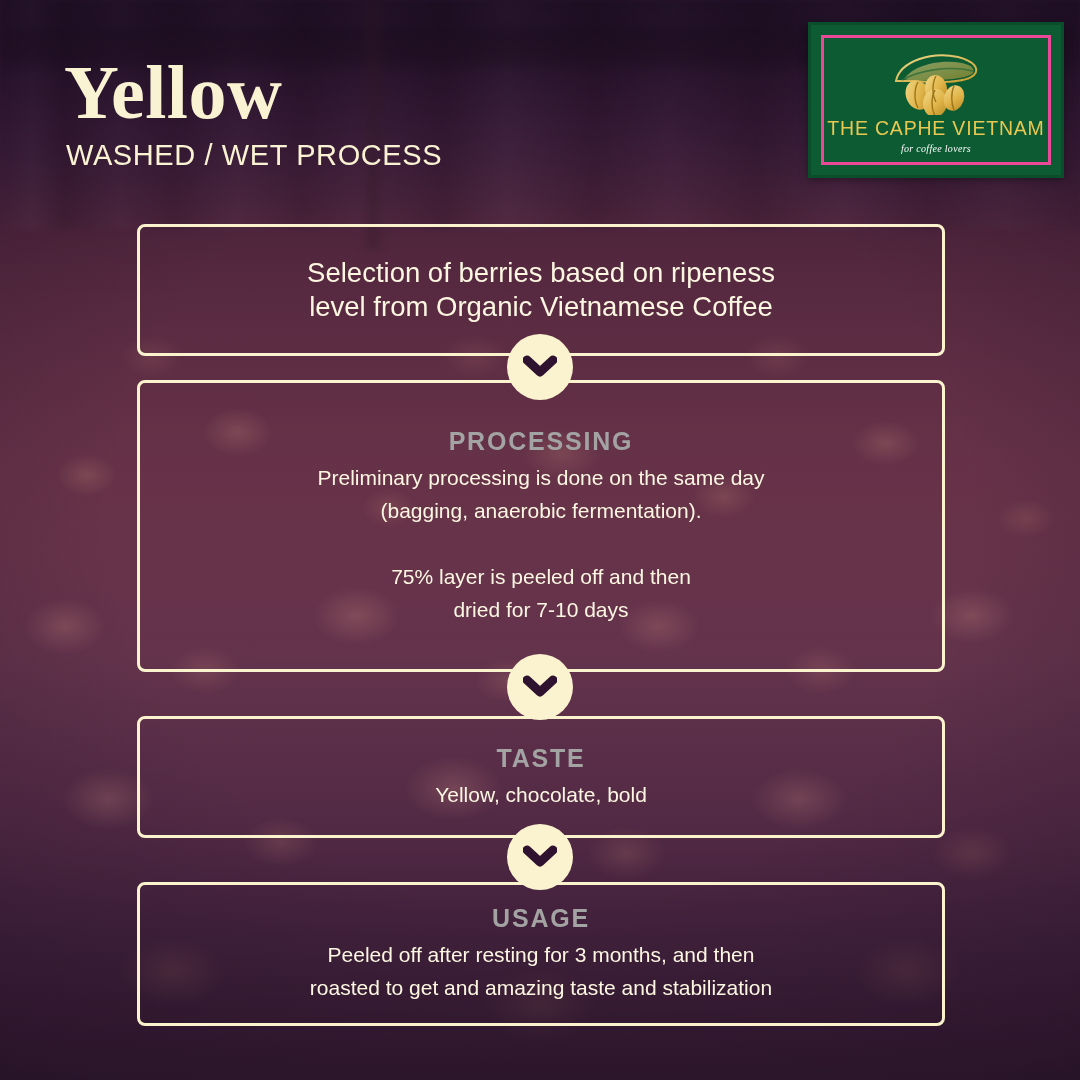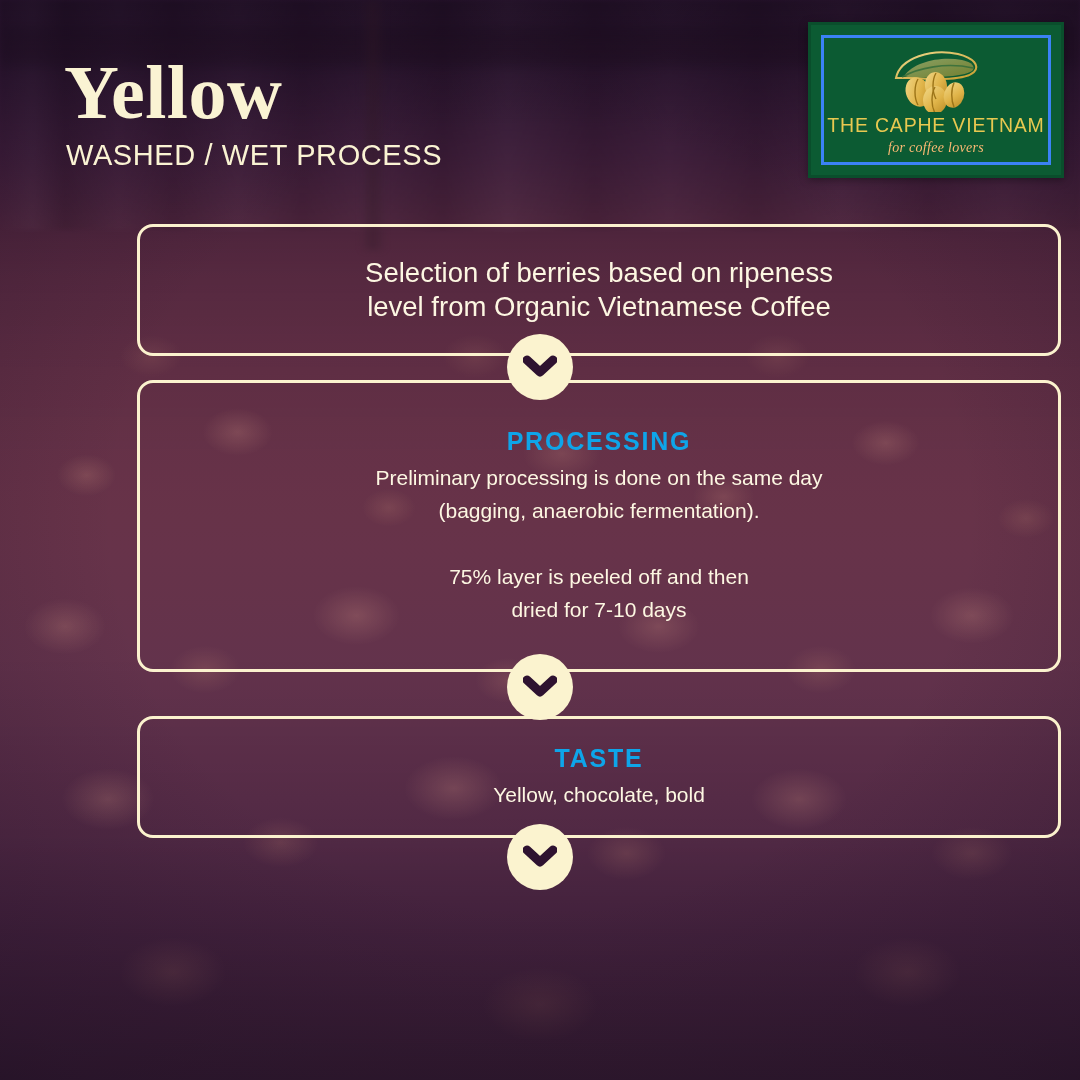--- a/index.html
+++ b/index.html
@@ -146,61 +146,61 @@
   #logo {
     position:absolute; right:16px; top:22px;
     width:256px; height:156px;
     background:#0C5B33;
     border:3px solid #0a4e2c;
     box-shadow:0 2px 8px rgba(0,0,0,.35);
     display:flex; align-items:center; justify-content:center;
   }
   #logo-inner {
     width:calc(100% - 20px); height:calc(100% - 20px);
-    border:3px solid #3b82f6;
+    border:3px solid #ec4899;
     display:flex; flex-direction:column;
     align-items:center; justify-content:center;
     padding-top:4px;
   }
   #logo-mark { width:124px; height:64px; display:block; }
   #logo-name {
     font-family:"Liberation Sans", sans-serif;
     font-size:19.5px;
     letter-spacing:0.8px;
     color:#E8C850;
     margin-top:2px;
     white-space:nowrap;
   }
   #logo-tagline {
     font-family:"Liberation Serif", serif;
     font-style:italic;
-    font-size:14px;
-    color:#fdba74;
+    font-size:10px;
+    color:#ffffff;
     margin-top:3px;
     letter-spacing:0.3px;
   }
 
   
   .flow-box {
     position:absolute;
-    left:137px; width:924px;
+    left:137px; width:808px;
     border:3px solid #FBF2CE;
-    border-radius:16px;
+    border-radius:8px;
     display:flex; flex-direction:column;
     align-items:center; justify-content:center;
     text-align:center;
     color:#FDF6DD;
     padding:0 40px;
   }
   .box-heading {
     font-family:"Liberation Sans", sans-serif;
     font-weight:700;
     font-size:25px;
     letter-spacing:1.8px;
-    color:#0ea5e9;
+    color:#a3a3a3;
     margin-bottom:5px;
   }
   .box-body {
     font-family:"Liberation Sans", sans-serif;
     font-weight:400;
     font-size:21px;
     line-height:33px;
     color:#FDF7E2;
     white-space:pre-line;
   }
@@ -306,14 +306,19 @@
     <div class="box-heading">TASTE</div>
     <div class="box-body">Yellow, chocolate, bold</div>
   </div>
 
   <div class="connector" id="connector-3">
     <svg width="34" height="24" viewBox="0 0 34 24" aria-hidden="true">
       <path d="M4 5 L17 17 L30 5" fill="none" stroke="#2E1230" stroke-width="9" stroke-linecap="round" stroke-linejoin="round"></path>
     </svg>
   </div>
 
+  <div class="flow-box" id="box-usage">
+    <div class="box-heading">USAGE</div>
+    <div class="box-body">Peeled off after resting for 3 months, and then
+roasted to get and amazing taste and stabilization</div>
+  </div>
 
 </div>
 
 </body></html>

